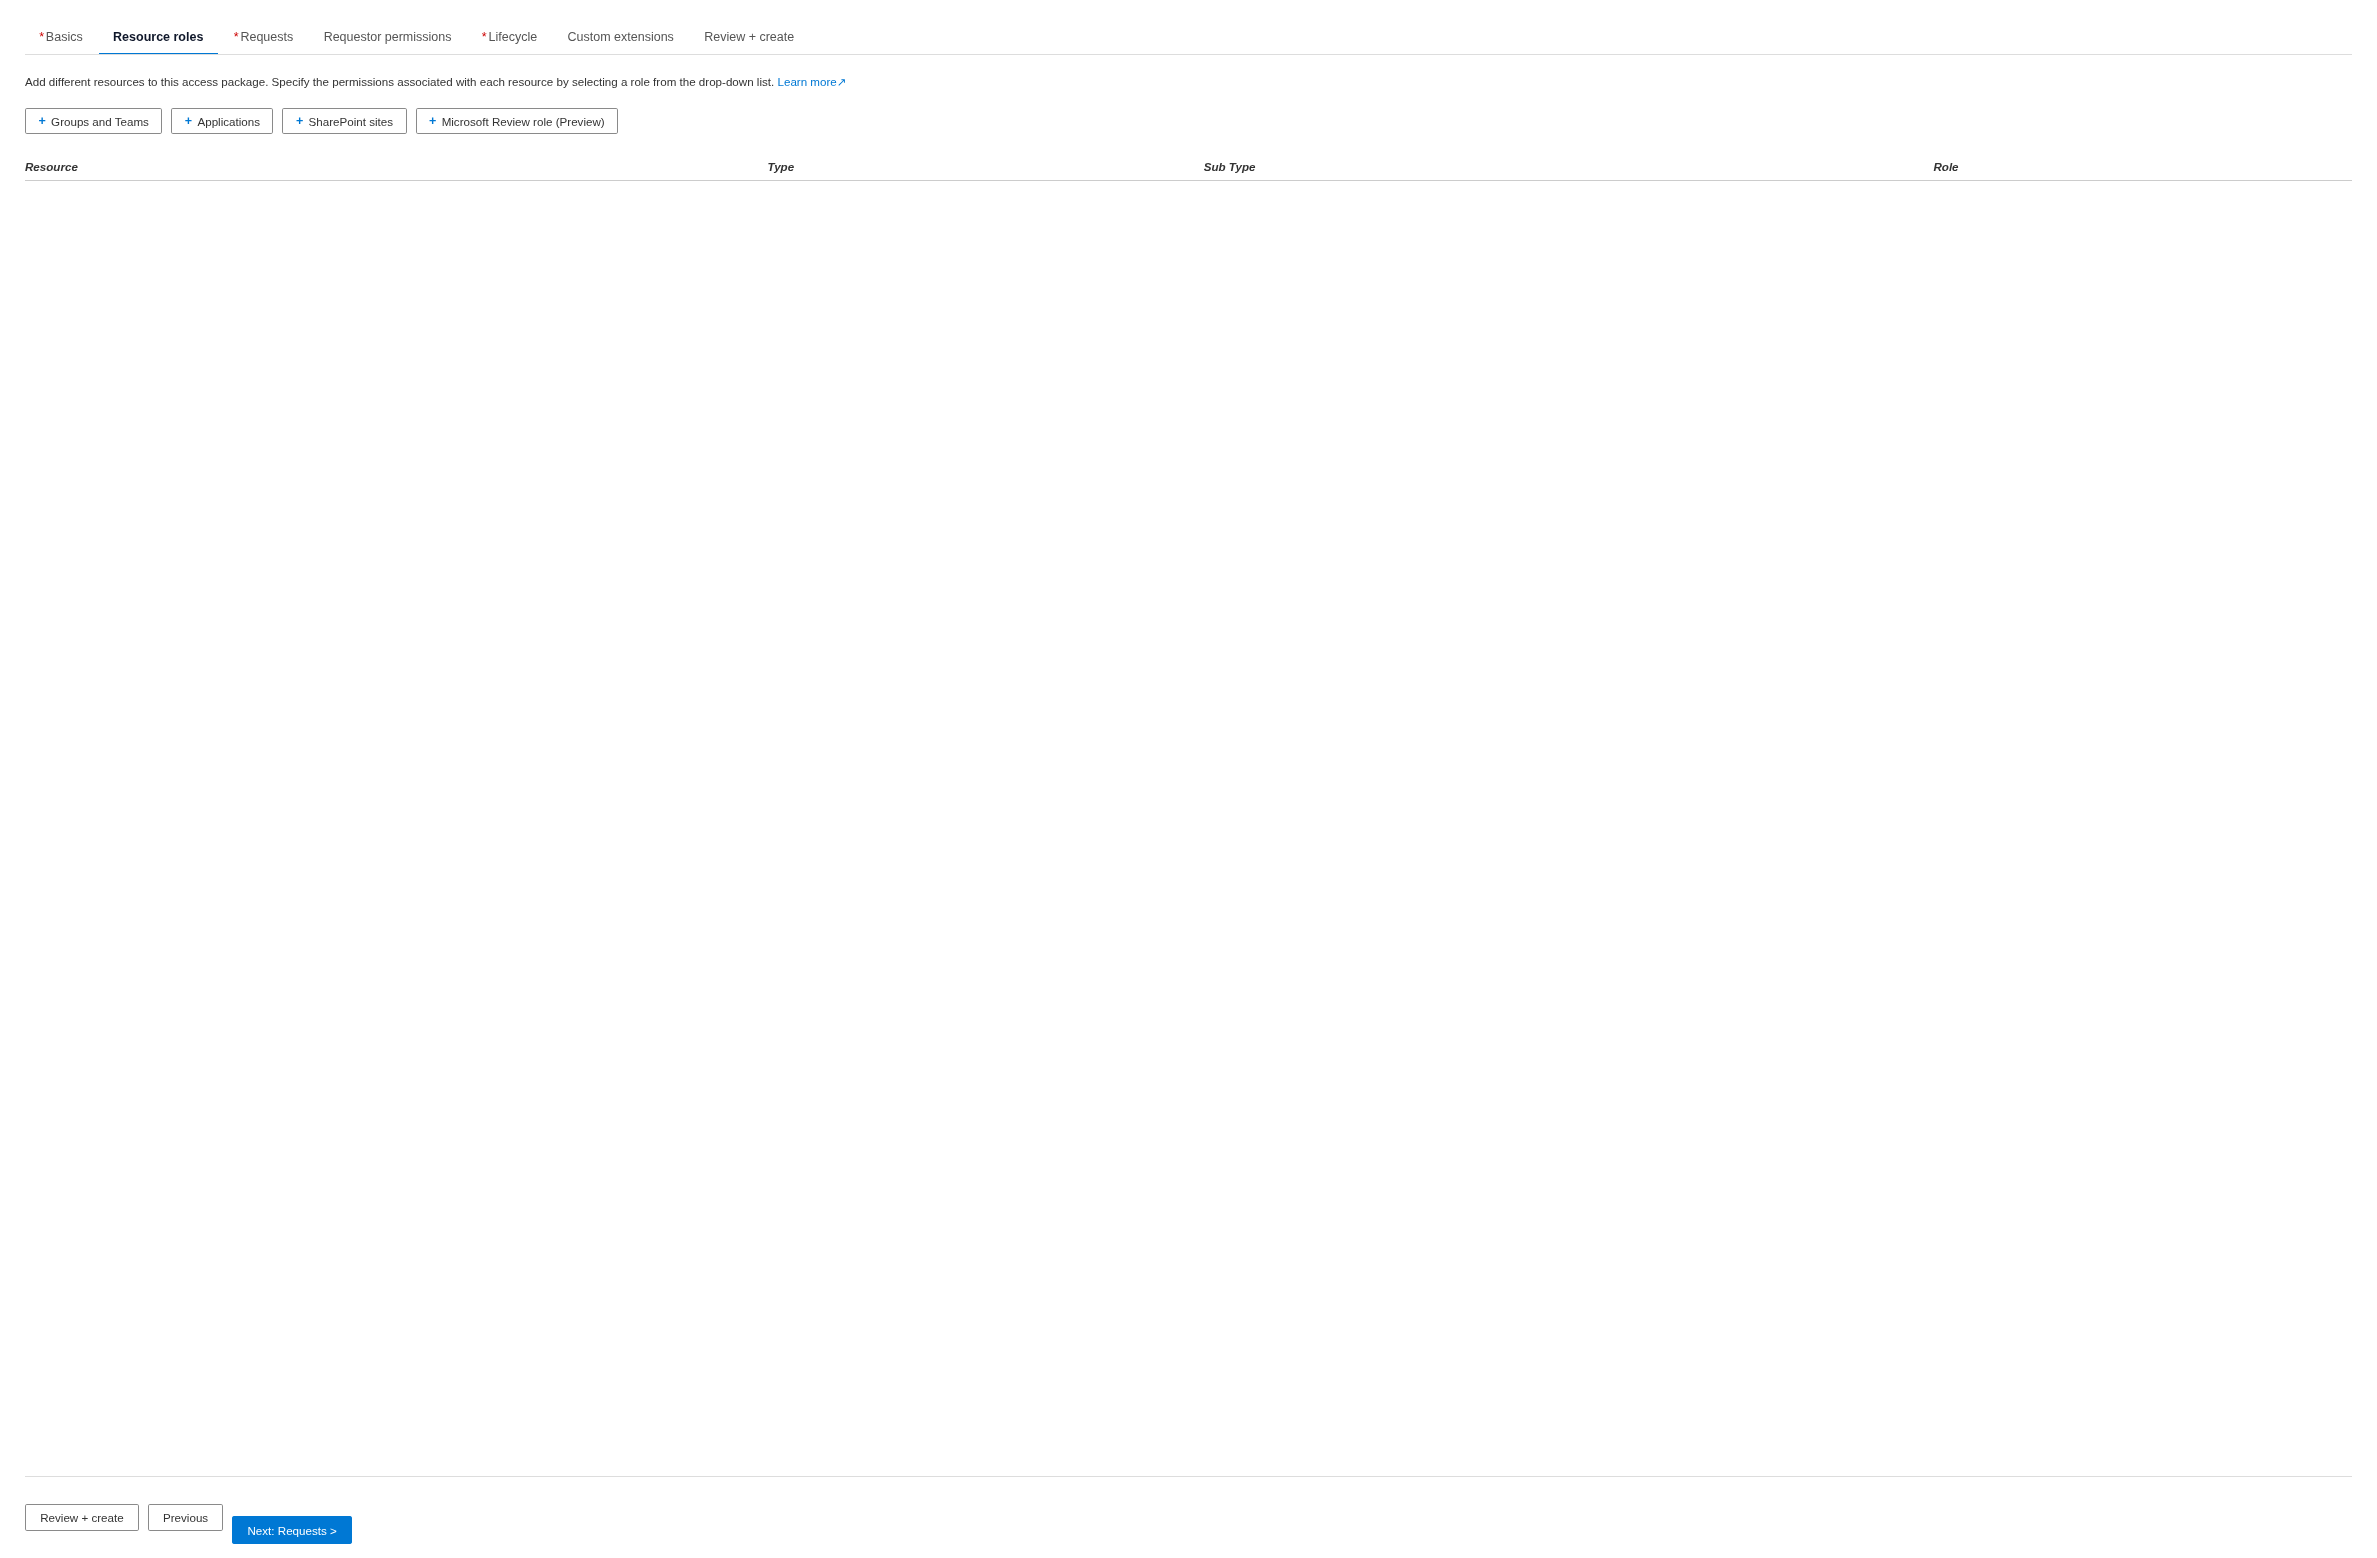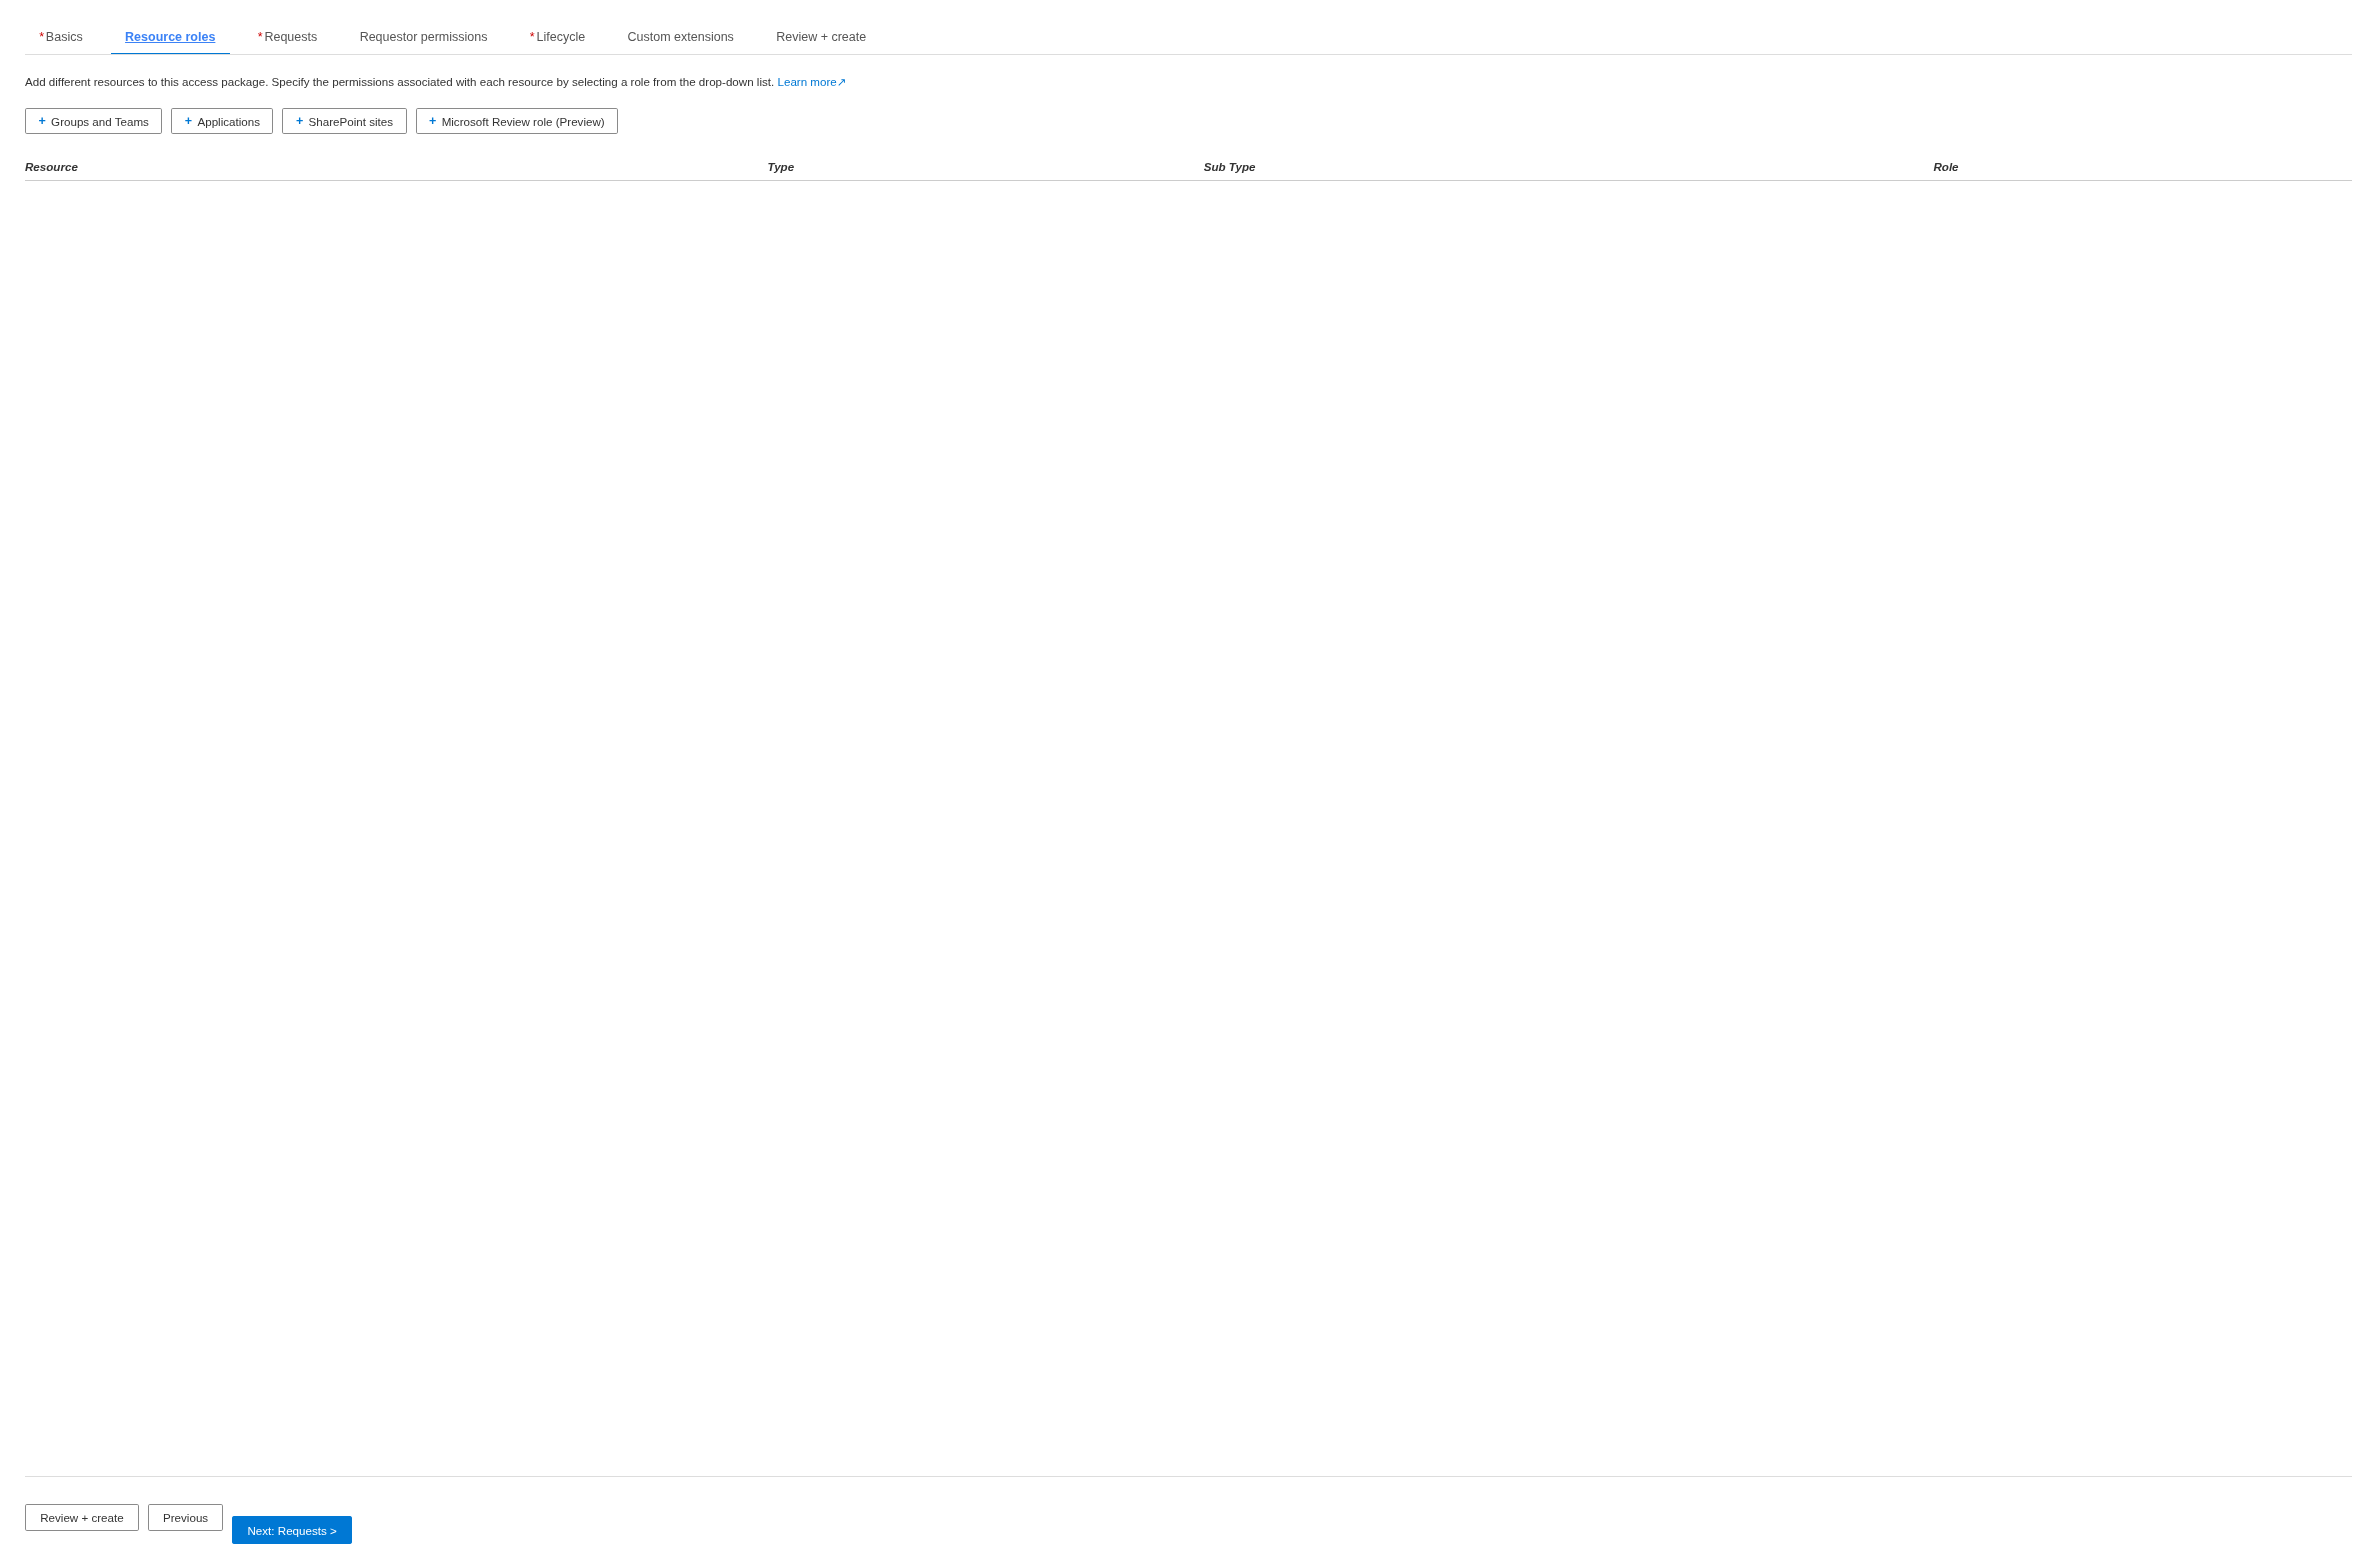--- a/index.html
+++ b/index.html
@@ -54,21 +54,21 @@
       color: #333;
       padding: 3.6px 7.1px;
     }
 
     
     .tabs-row {
       display: flex;
       align-items: flex-end;
       border-bottom: 0.9px solid #ddd;
       margin-bottom: 18px;
-      gap: 14px;
+      gap: 2px;
     }
 
     .tab {
       padding: 9px 14.2px;
       font-size: 12.5px;
       cursor: pointer;
       color: #555;
       border-bottom: 1.8px solid transparent;
       white-space: nowrap;
       text-decoration: none;
@@ -78,24 +78,23 @@
       border-right: none;
       margin-bottom: -0.9px;
     }
 
     .tab .required-star {
       color: #c00;
       margin-right: 1.8px;
     }
 
     .tab.active {
-      color: #3b82f6;
+      color: #0f172a;
       border-bottom: 1.8px solid #0078d4;
       font-weight: 600;
-      text-decoration: underline;
     }
 
     
     .description-text {
       font-size: 11.6px;
       color: #333;
       margin-bottom: 18px;
       line-height: 1.5;
     }
 

